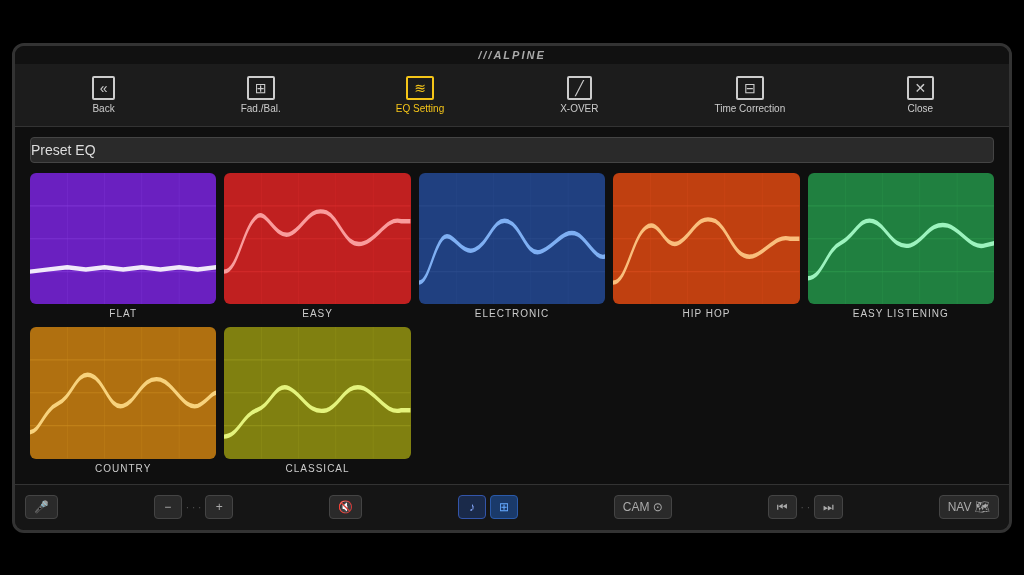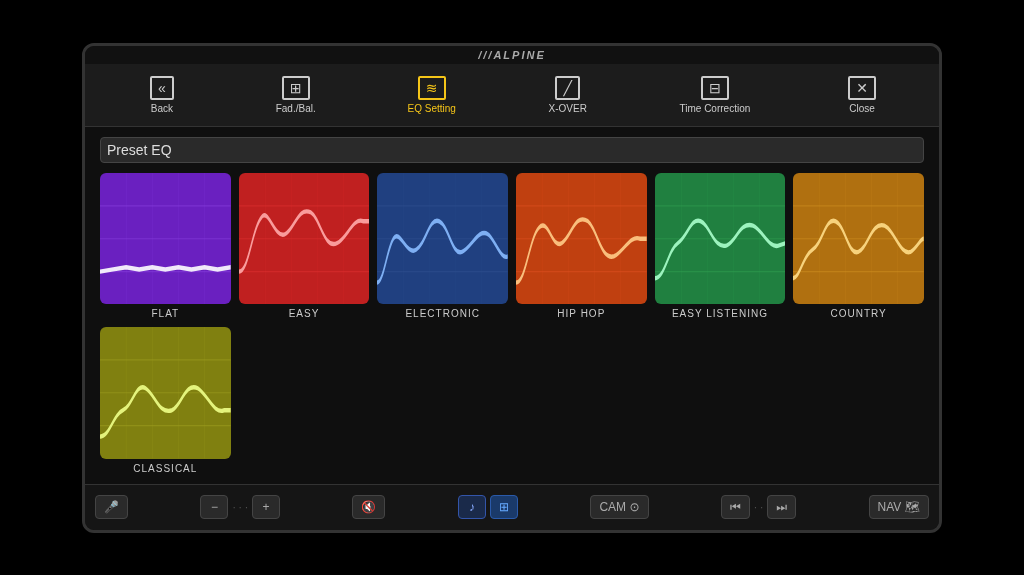--- a/index.html
+++ b/index.html
@@ -7,21 +7,21 @@
       width: 1024px;
       height: 575px;
       background: #000;
       display: flex;
       align-items: center;
       justify-content: center;
       font-family: Arial, sans-serif;
       overflow: hidden;
     }
     .device {
-      width: 860px;
+      width: 1000px;
       height: 490px;
       background: #1a1a1a;
       border-radius: 12px;
       border: 3px solid #333;
       display: flex;
       flex-direction: column;
       overflow: hidden;
       box-shadow: 0 0 40px rgba(0,0,0,0.8);
     }
     .brand-bar {
@@ -75,29 +75,29 @@
       background: #0f0f0f;
       flex: 1;
       padding: 10px 15px;
       display: flex;
       flex-direction: column;
     }
     .preset-label {
       background: #2a2a2a;
       color: #ddd;
       font-size: 14px;
-      padding: 4px 6px;
+      padding: 4px 0;
       border-radius: 4px;
       display: inline-block;
       margin-bottom: 10px;
       border: 1px solid #444;
     }
     .eq-grid {
       display: grid;
-      grid-template-columns: repeat(6, 1fr);
+      grid-template-columns: repeat(5, 1fr);
       grid-template-rows: repeat(2, 1fr);
       gap: 8px;
       flex: 1;
     }
     .eq-tile {
       display: flex;
       flex-direction: column;
       align-items: center;
       cursor: pointer;
     }

